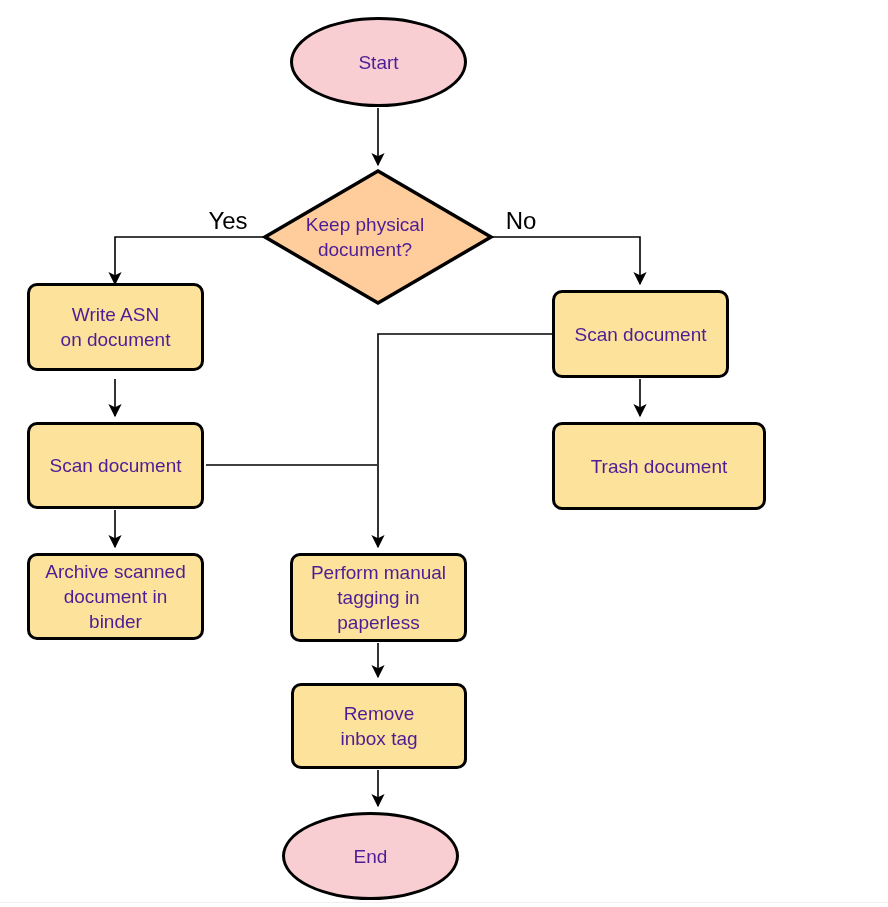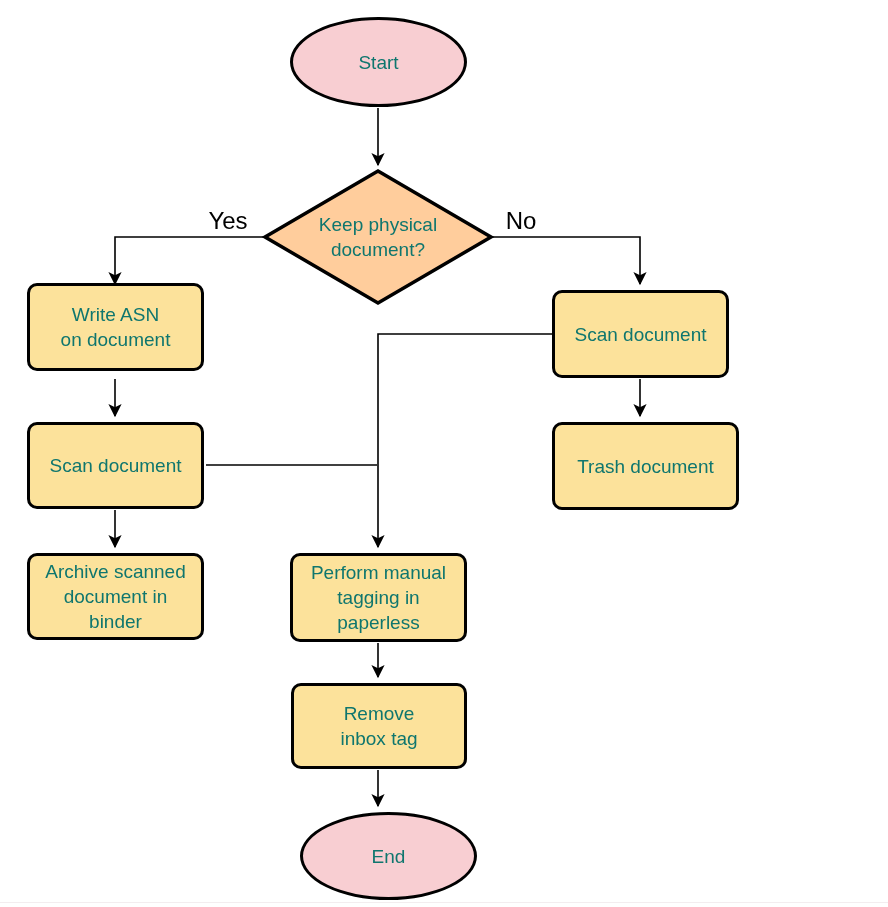--- a/index.html
+++ b/index.html
@@ -18,21 +18,21 @@
     color:#000;
     overflow:hidden;
   }
   .edges{position:absolute;left:0;top:0;width:888px;height:907px;}
   .node{
     position:absolute;
     display:flex;align-items:center;justify-content:center;
     text-align:center;
     font-size:19px;line-height:25px;
     white-space:pre-line;
-    color:#0f766e;
+    color:#4c1d95;
   }
   .terminal{
     background:var(--terminal-fill);
     border:3.5px solid var(--stroke);
     border-radius:50%;
   }
   .process{
     background:var(--process-fill);
     border:3px solid var(--stroke);
     border-radius:10px;
@@ -82,45 +82,45 @@
       <path d="M206 465 L377 465"></path>
       <path d="M378 643 L378 677" marker-end="url(#arrow)"></path>
       <path d="M378 770 L378 806" marker-end="url(#arrow)"></path>
     </g>
 
     <polygon points="378,171 491,237 378,303 265,237" fill="var(--decision-fill)" stroke="#000" stroke-width="3.5"></polygon>
   </svg>
 
   <div class="node terminal" style="left:290px;top:17px;width:177px;height:90px;">Start</div>
 
-  <div class="node decision-text" style="left:288px;top:204px;width:180px;height:66px;">Keep physical
+  <div class="node decision-text" style="left:275px;top:204px;width:180px;height:66px;">Keep physical
 document?</div>
 
   <div class="edge-label" style="left:206px;top:211px;">Yes</div>
 
   <div class="edge-label" style="left:499px;top:211px;">No</div>
 
   <div class="node process" style="left:27px;top:283px;width:177px;height:88px;">Write ASN
 on document</div>
 
   <div class="node process" style="left:27px;top:422px;width:177px;height:87px;">Scan document</div>
 
   <div class="node process" style="left:27px;top:553px;width:177px;height:87px;">Archive scanned
 document in
 binder</div>
 
   <div class="node process" style="left:552px;top:290px;width:177px;height:88px;">Scan document</div>
 
-  <div class="node process" style="left:552px;top:422px;width:187px;height:88px;">Trash document</div>
+  <div class="node process" style="left:552px;top:422px;width:214px;height:88px;">Trash document</div>
 
   <div class="node process" style="left:290px;top:553px;width:177px;height:89px;">Perform manual
 tagging in
 paperless</div>
 
 
   <div class="node process" style="left:291px;top:683px;width:176px;height:86px;">Remove
 inbox tag</div>
 
-  <div class="node terminal" style="left:300px;top:812px;width:177px;height:88px;">End</div>
+  <div class="node terminal" style="left:282px;top:812px;width:177px;height:88px;">End</div>
 
   <div class="canvas-bottom-edge"></div>
 
 </div>
 
 </body></html>

